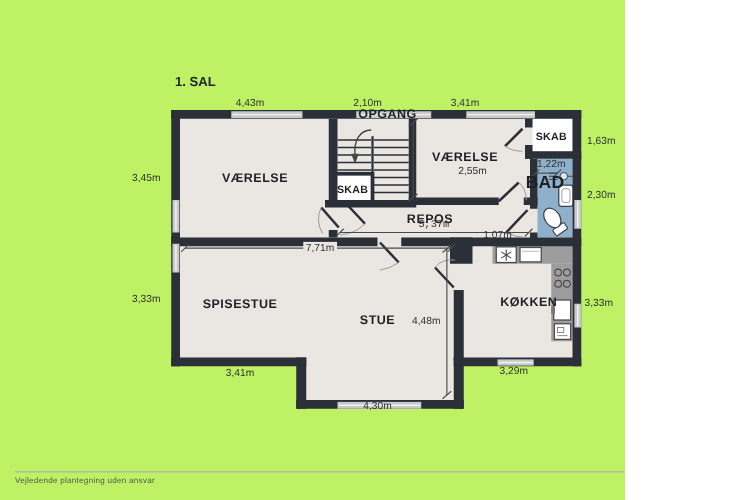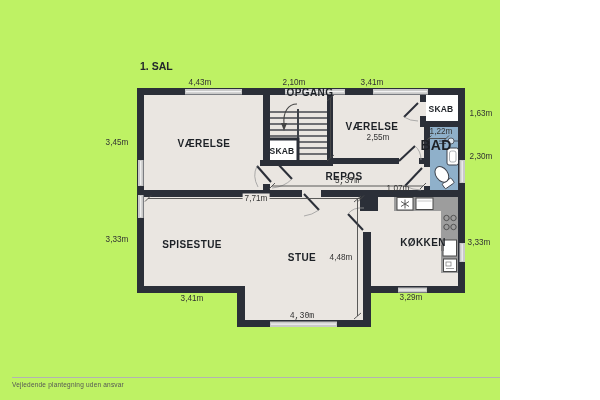--- a/index.html
+++ b/index.html
@@ -232,19 +232,19 @@
 <div class="lbl dim" style="left:479px;top:242px;">3,33m</div>
 <div class="lbl dim" style="left:117px;top:142px;">3,45m</div>
 <div class="lbl dim" style="left:117px;top:239px;">3,33m</div>
 <div class="lbl dim onfloor" style="left:346px;top:137px;margin-left:32px;">2,55m</div>
 <div class="lbl dim" style="left:347px;top:180px;font-family:Liberation Mono, monospace;">5,37m</div>
 <div class="lbl dim" style="left:398px;top:188px;">1,07m</div>
 <div class="lbl dim" style="left:441px;top:131px;">1,22m</div>
 <div class="lbl dim onfloor" style="left:256px;top:198px;">7,71m</div>
 <div class="lbl dim onfloor" style="left:341px;top:257px;">4,48m</div>
 <div class="lbl dim" style="left:192px;top:298px;">3,41m</div>
-<div class="lbl dim" style="left:302px;top:315px;font-family:Liberation Mono, monospace;">4,30m</div>
+<div class="lbl dim" style="left:302px;top:325px;">4,30m</div>
 <div class="lbl dim" style="left:411px;top:297px;">3,29m</div>
 
 <div class="footer-line"></div>
 <div class="footer-text">Vejledende plantegning uden ansvar</div>
 
 </div>
 
 </body></html>

